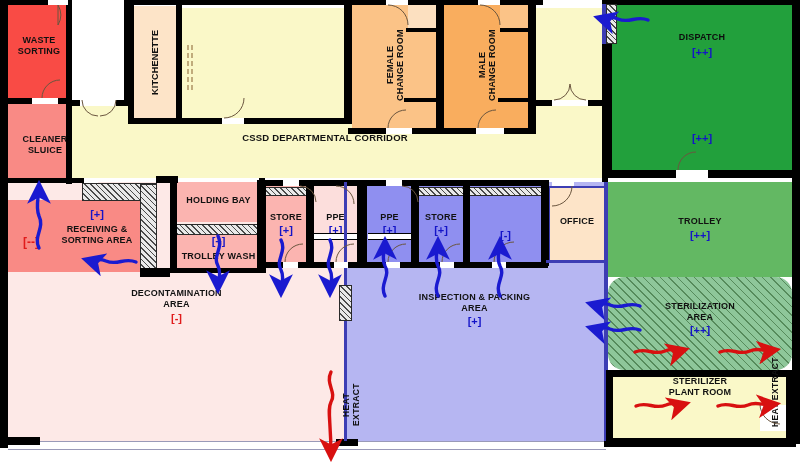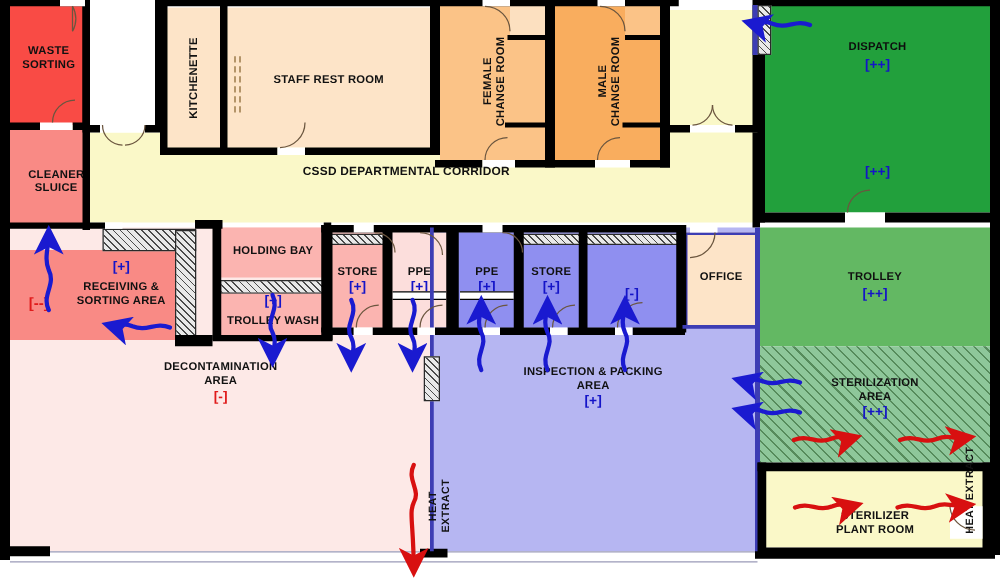--- a/index.html
+++ b/index.html
@@ -88,20 +88,21 @@
     border:1px solid #2a2a2a;
     box-sizing:border-box;
   }
   
   .hatchgreen{
     position:absolute;box-sizing:border-box;
     background:
       repeating-linear-gradient(45deg,
         rgba(40,90,40,.55) 0 1.2px, rgba(0,0,0,0) 1.2px 6px),
       #8ec79a;
+    border-radius: 16px;
   }
 
   
   .dooropen{position:absolute;background:#ffffff;}
 
   svg.ov{position:absolute;left:0;top:0;width:800px;height:464px;pointer-events:none;}
 
   .extract-label{
     position:absolute;
     color:#111;
@@ -126,23 +127,20 @@
 
   <div class="room f-salmon" style="left:8px;top:104px;width:62px;height:98px;">
     <div class="rlabel" style="top:30px;margin-left:12px;">CLEANER
 SLUICE</div>
   </div>
 
   <div class="room f-peach" style="left:134px;top:6px;width:42px;height:112px;">
     <div class="rlabel vert" style="top:6px;height:100px;left:0;right:0;display:flex;align-items:center;justify-content:center;">KITCHENETTE</div>
   </div>
 
-  <div class="room f-peach" style="left:182px;top:6px;width:162px;height:112px;">
-    <div class="rlabel" style="top:52px;">STAFF REST ROOM</div>
-  </div>
 
   <div class="room f-orange" style="left:352px;top:4px;width:86px;height:124px;">
     <div class="rlabel vert" style="top:8px;height:106px;left:0;right:0;display:flex;align-items:center;justify-content:center;">FEMALE
 CHANGE ROOM</div>
   </div>
 
   <div class="wall" style="left:406px;top:28px;width:32px;height:4px;"></div>
   <div class="wall" style="left:404px;top:98px;width:34px;height:4px;"></div>
 
   <div class="room f-orange2" style="left:444px;top:4px;width:86px;height:124px;">
@@ -230,21 +228,21 @@
     <div class="press" style="top:48px;">[++]</div>
   </div>
 
   <div class="hatchgreen" style="left:608px;top:277px;width:184px;height:93px;">
     <div class="rlabel" style="top:24px;">STERILIZATION
 AREA</div>
     <div class="press" style="top:48px;">[++]</div>
   </div>
 
   <div class="room f-yellow" style="left:612px;top:376px;width:176px;height:62px;">
-    <div class="rlabel" style="top:31px;">STERILIZER
+    <div class="rlabel" style="top:0;">STERILIZER
 PLANT ROOM</div>
   </div>
 
   <div class="wall" style="left:4px;top:0px;width:68px;height:5px;"></div>
   <div class="wall" style="left:128px;top:0px;width:415px;height:5px;"></div>
   <div class="wall" style="left:608px;top:0px;width:188px;height:5px;"></div>
 
   <div class="wall" style="left:0px;top:0px;width:8px;height:448px;"></div>
 
   <div class="wall" style="left:792px;top:0px;width:8px;height:444px;"></div>

